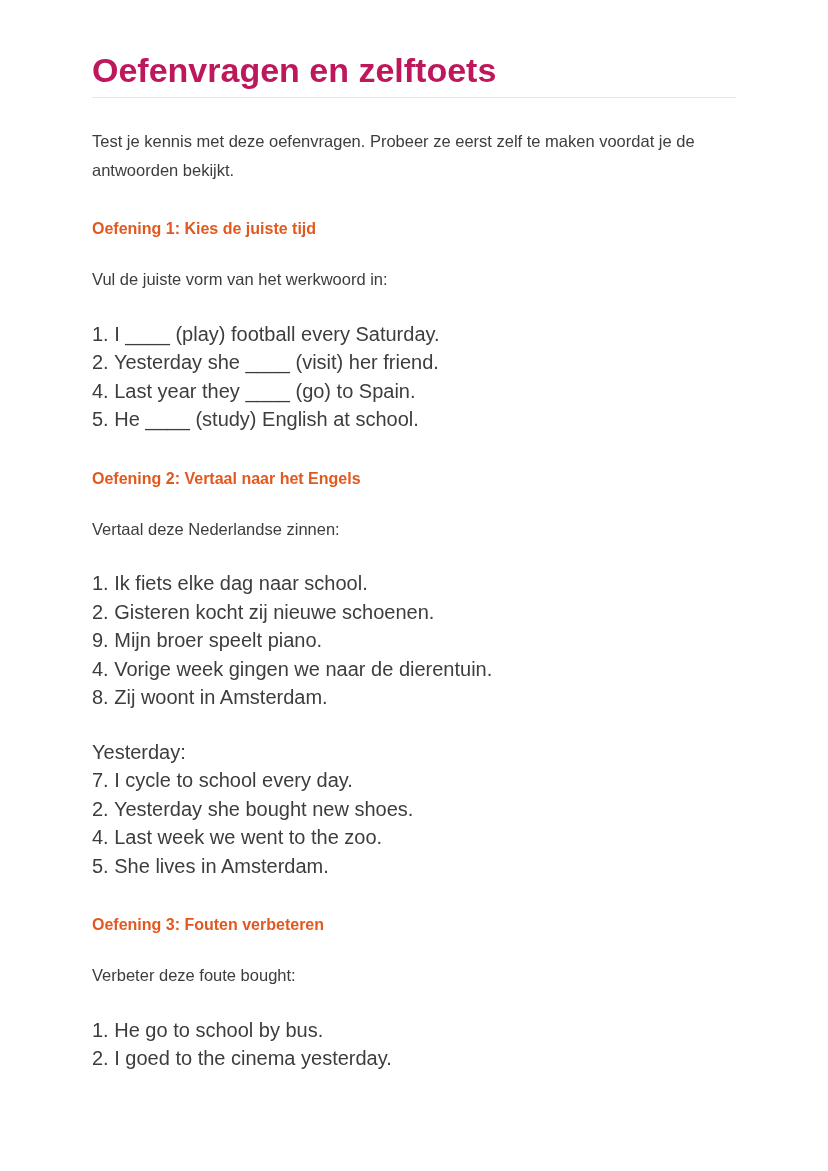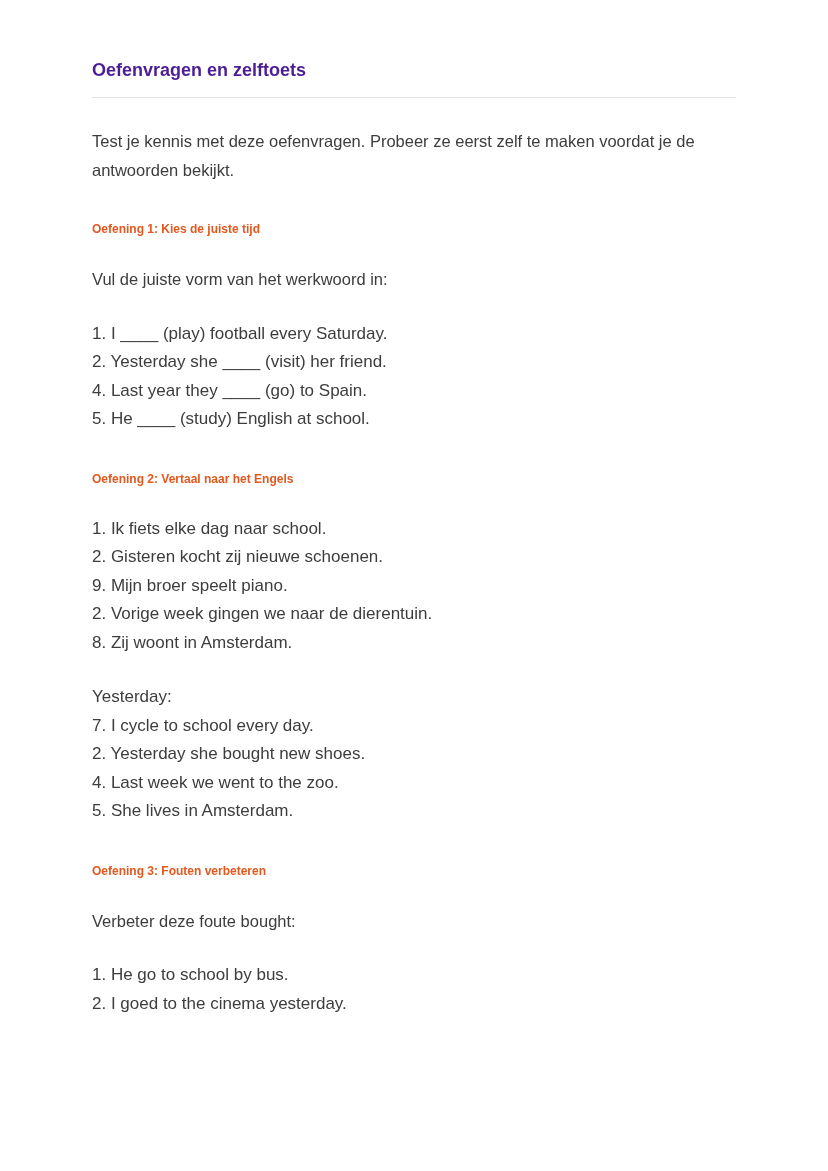--- a/index.html
+++ b/index.html
@@ -12,43 +12,43 @@
     min-height: 1171px;
     font-family: "Liberation Sans", "DejaVu Sans", sans-serif;
     color: #3d3d3d;
   }
   .page {
     width: 644px;
     margin-left: 92px;
     padding-top: 54px;
   }
   h1.page-title {
-    font-size: 18px;
+    font-size: 34px;
     line-height: 32px;
     font-weight: 700;
-    color: #4c1d95;
+    color: #be185d;
     margin: 0 0 11px 0;
     letter-spacing: 0;
   }
   .divider {
     height: 0;
     border-top: 1px solid #e6e6e6;
     margin: 0 0 29px 0;
   }
   p, .block {
     font-size: 16.5px;
     line-height: 28.5px;
     margin: 0 0 26px 0;
   }
   .line {
-    font-size: 17px;
+    font-size: 20px;
     line-height: 28.5px;
   }
   h3.section-heading {
-    font-size: 12px;
+    font-size: 16px;
     line-height: 22px;
     font-weight: 700;
     color: #e2581e;
     margin: 34px 0 25px 0;
   }
   section { margin: 0; }
 </style>
 </head>
 <body>
 
@@ -65,25 +65,26 @@
     <div class="block">
       <div class="line">1. I ____ (play) football every Saturday.</div>
       <div class="line">2. Yesterday she ____ (visit) her friend.</div>
       <div class="line">4. Last year they ____ (go) to Spain.</div>
       <div class="line">5. He ____ (study) English at school.</div>
     </div>
   </section>
 
   <section>
     <h3 class="section-heading">Oefening 2: Vertaal naar het Engels</h3>
+    <p>Vertaal deze Nederlandse zinnen:</p>
     <div class="block">
       <div class="line">1. Ik fiets elke dag naar school.</div>
       <div class="line">2. Gisteren kocht zij nieuwe schoenen.</div>
       <div class="line">9. Mijn broer speelt piano.</div>
-      <div class="line">2. Vorige week gingen we naar de dierentuin.</div>
+      <div class="line">4. Vorige week gingen we naar de dierentuin.</div>
       <div class="line">8. Zij woont in Amsterdam.</div>
     </div>
     <div class="block">
       <div class="line">Yesterday:</div>
       <div class="line">7. I cycle to school every day.</div>
       <div class="line">2. Yesterday she bought new shoes.</div>
       <div class="line">4. Last week we went to the zoo.</div>
       <div class="line">5. She lives in Amsterdam.</div>
     </div>
   </section>

